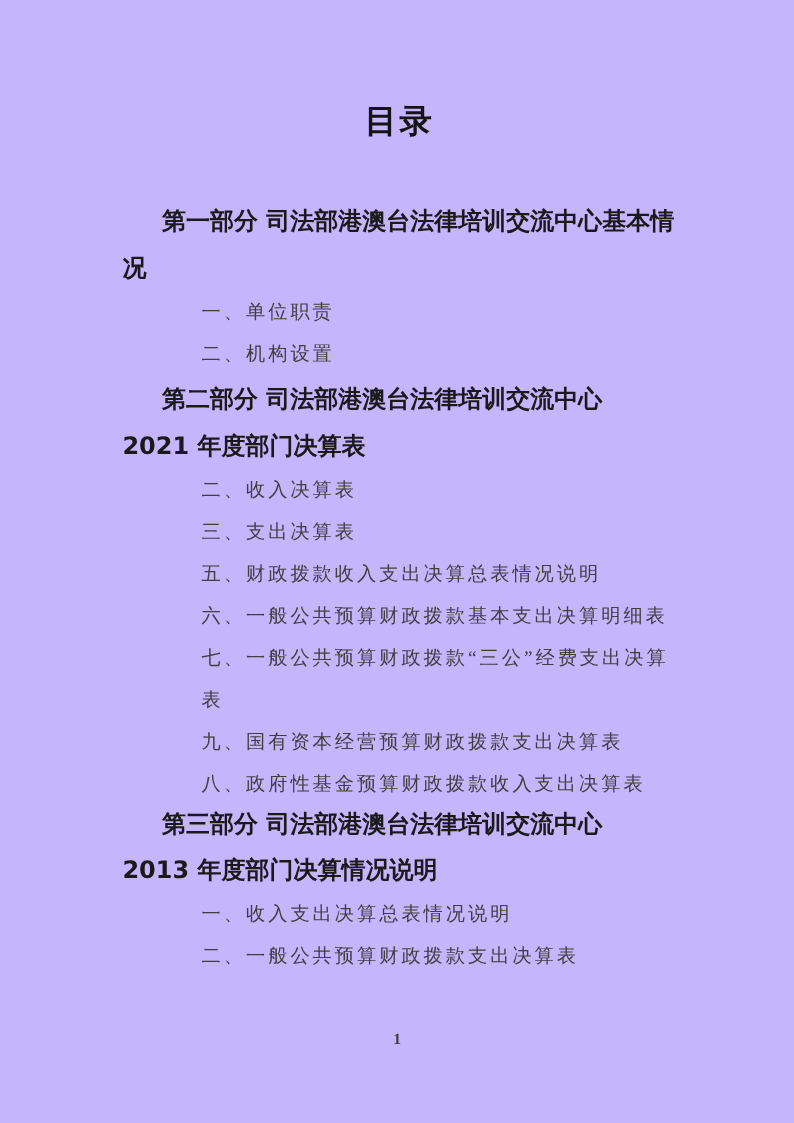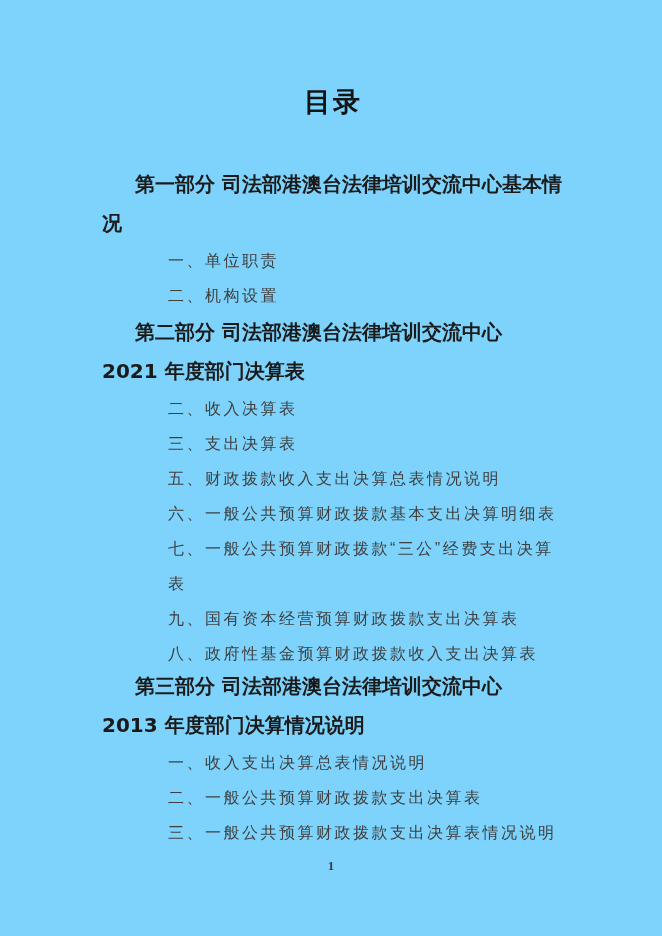--- a/index.html
+++ b/index.html
@@ -7,21 +7,21 @@
   body {
     width: 662px;
     height: 936px;
     position: relative;
     font-family: "Liberation Serif", serif;
     overflow: hidden;
   }
   .page {
     position: absolute;
     inset: 0;
-    background: #7dd3fc;
+    background: #c4b5fd;
   }
   .content {
     position: absolute;
     left: 102px;
     right: 98px;
     top: 0;
   }
   .doc-title {
     margin-top: 84px;
     text-align: center;
@@ -40,21 +40,21 @@
     text-indent: 33px;
     color: #1a1a1a;
   }
   .section-heading.first {
     margin-top: 45px;
   }
   .section-heading.third {
     margin-top: -4px;
   }
   .toc-item {
-    font-family: Liberation Sans, sans-serif;
+    font-family: Liberation Serif, serif;
     font-size: 16px;
     line-height: 35px;
     padding-left: 66px;
     letter-spacing: 2.5px;
     color: #3f3f3f;
   }
   .page-number {
     position: absolute;
     bottom: 62px;
     left: 0;
@@ -83,18 +83,17 @@
     <p class="toc-item">三、支出决算表</p>
     <p class="toc-item">五、财政拨款收入支出决算总表情况说明</p>
     <p class="toc-item">六、一般公共预算财政拨款基本支出决算明细表</p>
     <p class="toc-item">七、一般公共预算财政拨款“三公”经费支出决算表</p>
     <p class="toc-item">九、国有资本经营预算财政拨款支出决算表</p>
     <p class="toc-item">八、政府性基金预算财政拨款收入支出决算表</p>
 
     <p class="section-heading third">第三部分 司法部港澳台法律培训交流中心 2013 年度部门决算情况说明</p>
     <p class="toc-item">一、收入支出决算总表情况说明</p>
     <p class="toc-item">二、一般公共预算财政拨款支出决算表</p>
-    <p class="toc-item">三、一般公共预算财政拨款支出决算表情况说明</p>
 
   </div>
 
   <div class="page-number">1</div>
 </div>
 
 </body></html>

